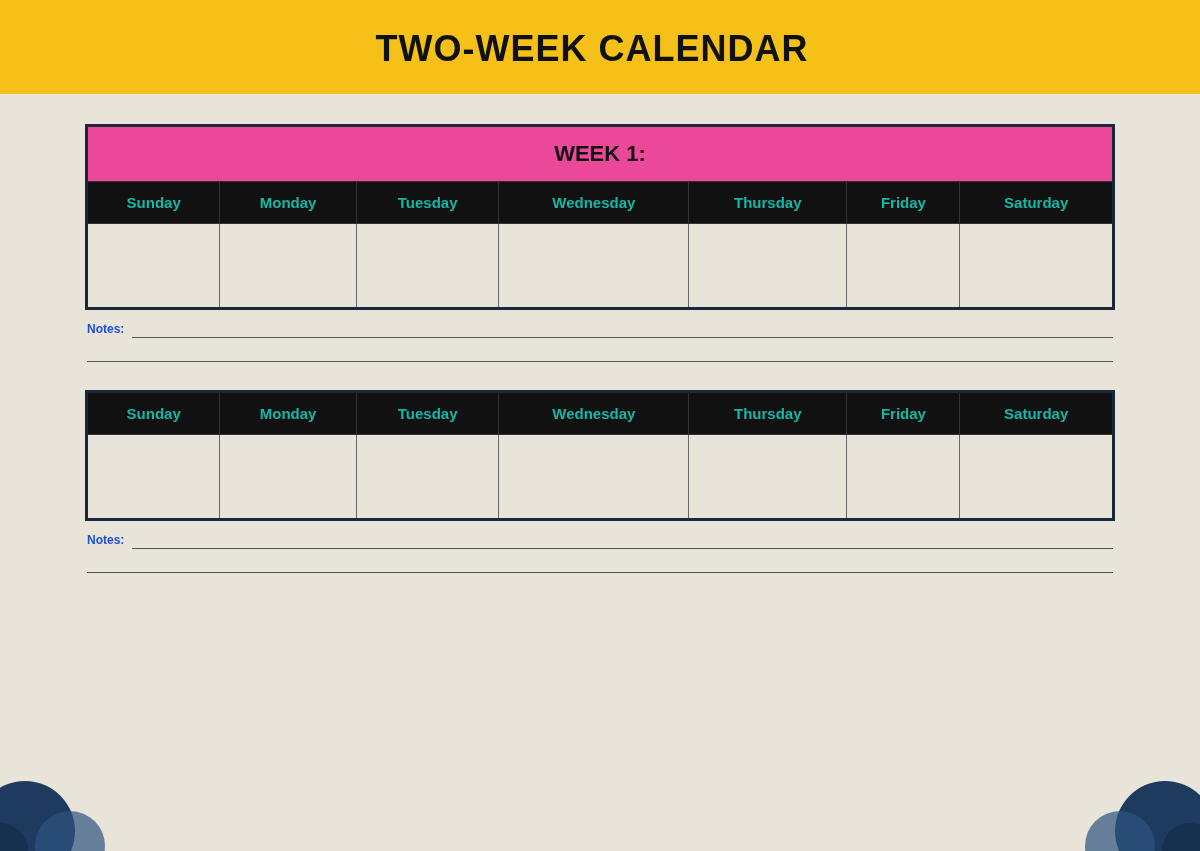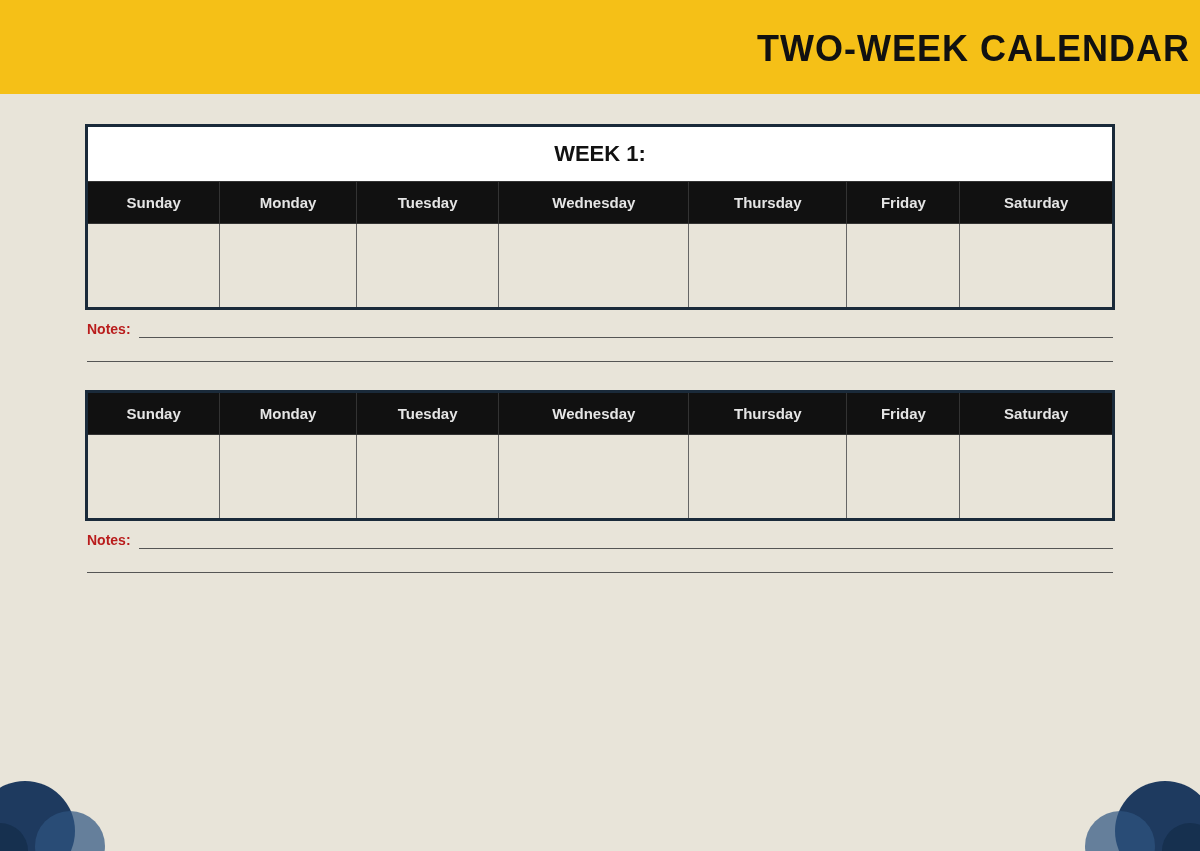--- a/index.html
+++ b/index.html
@@ -13,22 +13,22 @@
       height: 851px;
       background-color: #e8e4d9;
       font-family: 'Arial Black', Arial, sans-serif;
       overflow: hidden;
       position: relative;
     }
 
     .header {
       background-color: #f5c017;
       width: 100%;
-      padding: 28px 10px 24px 0;
-      text-align: right;
+      padding: 28px 16px 24px 0;
+      text-align: center;
     }
 
     .header-title {
       font-size: 36px;
       font-weight: 900;
       color: #111111;
       letter-spacing: 1px;
       font-family: 'Arial Black', Arial, sans-serif;
     }
 
@@ -40,32 +40,32 @@
       margin-bottom: 28px;
     }
 
     .week-table {
       width: 100%;
       border-collapse: collapse;
       border: 3px solid #1a2a3a;
     }
 
     .week-header-row td {
-      background-color: #ffffff;
+      background-color: #ec4899;
       text-align: center;
       font-size: 22px;
       font-weight: 900;
       color: #111111;
       padding: 14px 0;
       font-family: 'Arial Black', Arial, sans-serif;
     }
 
     .days-header-row td {
       background-color: #111111;
-      color: #e5e5e5;
+      color: #14b8a6;
       text-align: center;
       font-size: 15px;
       font-weight: 700;
       padding: 12px 5px;
       border: 1px solid #333;
       font-family: Arial, sans-serif;
     }
 
     .calendar-cells-row td {
       background-color: #e8e4d9;
@@ -80,23 +80,23 @@
       padding: 0 2px;
     }
 
     .notes-row {
       display: flex;
       align-items: center;
       margin-bottom: 10px;
     }
 
     .notes-label {
-      font-size: 14px;
+      font-size: 12px;
       font-weight: 900;
-      color: #b91c1c;
+      color: #1d4ed8;
       margin-right: 8px;
       font-family: 'Arial Black', Arial, sans-serif;
       white-space: nowrap;
     }
 
     .notes-line {
       flex: 1;
       border: none;
       border-bottom: 1.5px solid #555;
       height: 18px;

